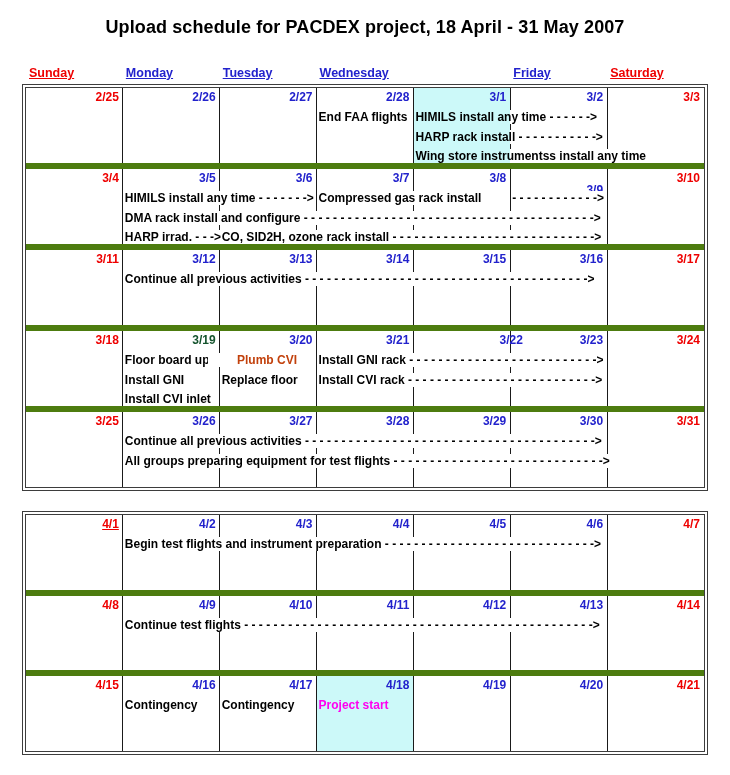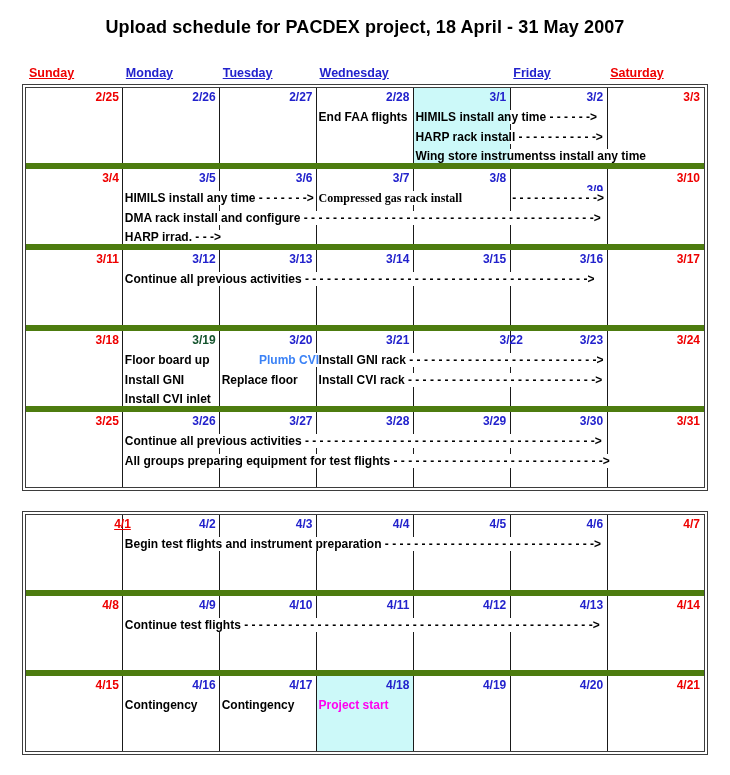--- a/index.html
+++ b/index.html
@@ -60,24 +60,25 @@
         <div class="vline" style="left: 483.786px; background: rgb(26, 26, 26);"></div>
         <div class="vline" style="left: 580.643px; background: rgb(26, 26, 26);"></div>
         <div class="date" style="left: 0px; width: 92.8571px; color: rgb(238, 0, 0);">3/4</div>
         <div class="date" style="left: 96.8571px; width: 92.8571px; color: rgb(34, 34, 204);">3/5</div>
         <div class="date" style="left: 193.714px; width: 92.8571px; color: rgb(34, 34, 204);">3/6</div>
         <div class="date" style="left: 290.571px; width: 92.8571px; color: rgb(34, 34, 204);">3/7</div>
         <div class="date" style="left: 387.429px; width: 92.8571px; color: rgb(34, 34, 204);">3/8</div>
         <div class="date" style="left: 484.286px; width: 92.8571px; color: rgb(34, 34, 204); margin-top: 12px;">3/9</div>
         <div class="date" style="left: 581.143px; width: 92.8571px; color: rgb(238, 0, 0);">3/10</div>
         <div class="event" style="left: 98.8571px; top: 22px; color: rgb(0, 0, 0);">HIMILS install any time - - - - - - -&gt;</div>
-        <div class="event" style="left: 292.571px; top: 22px; color: rgb(0, 0, 0); font-family: Liberation Serif, serif;">Compressed gas rack install</div>
+        <div class="event" style="left: 292.571px; top: 22px; color: rgb(0, 0, 0);">Compressed gas rack install</div>
         <div class="event" style="left: 486.286px; top: 22px; color: rgb(0, 0, 0);">- - - - - - - - - - - -&gt;</div>
         <div class="event" style="left: 98.8571px; top: 42px; color: rgb(0, 0, 0);">DMA rack install and configure - - - - - - - - - - - - - - - - - - - - - - - - - - - - - - - - - - - - - - - -&gt;</div>
         <div class="event" style="left: 98.8571px; top: 61px; color: rgb(0, 0, 0);">HARP irrad. - - -&gt;</div>
+        <div class="event" style="left: 195.714px; top: 61px; color: rgb(0, 0, 0);">CO, SID2H, ozone rack install - - - - - - - - - - - - - - - - - - - - - - - - - - - -&gt;</div>
       </div>
       <div class="week-row">
         <div class="vline" style="left: 96.3571px; background: rgb(26, 26, 26);"></div>
         <div class="vline" style="left: 193.214px; background: rgb(26, 26, 26);"></div>
         <div class="vline" style="left: 290.071px; background: rgb(26, 26, 26);"></div>
         <div class="vline" style="left: 386.929px; background: rgb(26, 26, 26);"></div>
         <div class="vline" style="left: 483.786px; background: rgb(26, 26, 26);"></div>
         <div class="vline" style="left: 580.643px; background: rgb(26, 26, 26);"></div>
         <div class="date" style="left: 0px; width: 92.8571px; color: rgb(238, 0, 0);">3/11</div>
         <div class="date" style="left: 96.8571px; width: 92.8571px; color: rgb(34, 34, 204);">3/12</div>
@@ -96,21 +97,21 @@
         <div class="vline" style="left: 483.786px; background: rgb(26, 26, 26);"></div>
         <div class="vline" style="left: 580.643px; background: rgb(26, 26, 26);"></div>
         <div class="date" style="left: 0px; width: 92.8571px; color: rgb(238, 0, 0);">3/18</div>
         <div class="date" style="left: 96.8571px; width: 92.8571px; color: #14532d;">3/19</div>
         <div class="date" style="left: 193.714px; width: 92.8571px; color: rgb(34, 34, 204);">3/20</div>
         <div class="date" style="left: 290.571px; width: 92.8571px; color: rgb(34, 34, 204);">3/21</div>
         <div class="date" style="left: 373px; width: 92.8571px; color: rgb(34, 34, 204); margin-left: 31px;">3/22</div>
         <div class="date" style="left: 484.286px; width: 92.8571px; color: rgb(34, 34, 204);">3/23</div>
         <div class="date" style="left: 581.143px; width: 92.8571px; color: rgb(238, 0, 0);">3/24</div>
         <div class="event" style="left: 98.8571px; top: 22px; color: rgb(0, 0, 0);">Floor board up</div>
-        <div class="event" style="left: 204px; top: 22px; color: #3b82f6; padding-left: 29px;">Plumb CVI</div>
+        <div class="event" style="left: 182px; top: 22px; color: #c2410c; padding-left: 29px;">Plumb CVI</div>
         <div class="event" style="left: 292.571px; top: 22px; color: rgb(0, 0, 0);">Install GNI rack - - - - - - - - - - - - - - - - - - - - - - - - - -&gt;</div>
         <div class="event" style="left: 98.8571px; top: 42px; color: rgb(0, 0, 0);">Install GNI</div>
         <div class="event" style="left: 195.714px; top: 42px; color: rgb(0, 0, 0);">Replace floor</div>
         <div class="event" style="left: 292.571px; top: 42px; color: rgb(0, 0, 0);">Install CVI rack - - - - - - - - - - - - - - - - - - - - - - - - - -&gt;</div>
         <div class="event" style="left: 98.8571px; top: 61px; color: rgb(0, 0, 0);">Install CVI inlet</div>
       </div>
       <div class="week-row">
         <div class="vline" style="left: 96.3571px; background: rgb(26, 26, 26);"></div>
         <div class="vline" style="left: 193.214px; background: rgb(26, 26, 26);"></div>
         <div class="vline" style="left: 290.071px; background: rgb(26, 26, 26);"></div>
@@ -129,21 +130,21 @@
       </div>
     </div>
     <div class="cal-block" style="top: 511px; height: 244px;">
       <div class="week-row">
         <div class="vline" style="left: 96.3571px; background: rgb(26, 26, 26);"></div>
         <div class="vline" style="left: 193.214px; background: rgb(26, 26, 26);"></div>
         <div class="vline" style="left: 290.071px; background: rgb(26, 26, 26);"></div>
         <div class="vline" style="left: 386.929px; background: rgb(26, 26, 26);"></div>
         <div class="vline" style="left: 483.786px; background: rgb(26, 26, 26);"></div>
         <div class="vline" style="left: 580.643px; background: rgb(26, 26, 26);"></div>
-        <div class="date" style="left: 12px; width: 92.8571px; color: rgb(238, 0, 0); text-decoration: underline;">4/1</div>
+        <div class="date" style="left: 0px; width: 92.8571px; color: rgb(238, 0, 0); text-decoration: underline;">4/1</div>
         <div class="date" style="left: 96.8571px; width: 92.8571px; color: rgb(34, 34, 204);">4/2</div>
         <div class="date" style="left: 193.714px; width: 92.8571px; color: rgb(34, 34, 204);">4/3</div>
         <div class="date" style="left: 290.571px; width: 92.8571px; color: rgb(34, 34, 204);">4/4</div>
         <div class="date" style="left: 387.429px; width: 92.8571px; color: rgb(34, 34, 204);">4/5</div>
         <div class="date" style="left: 484.286px; width: 92.8571px; color: rgb(34, 34, 204);">4/6</div>
         <div class="date" style="left: 581.143px; width: 92.8571px; color: rgb(238, 0, 0);">4/7</div>
         <div class="event" style="left: 98.8571px; top: 22px; color: rgb(0, 0, 0);">Begin test flights and instrument preparation - - - - - - - - - - - - - - - - - - - - - - - - - - - - -&gt;</div>
       </div>
       <div class="week-row">
         <div class="vline" style="left: 96.3571px; background: rgb(26, 26, 26);"></div>

